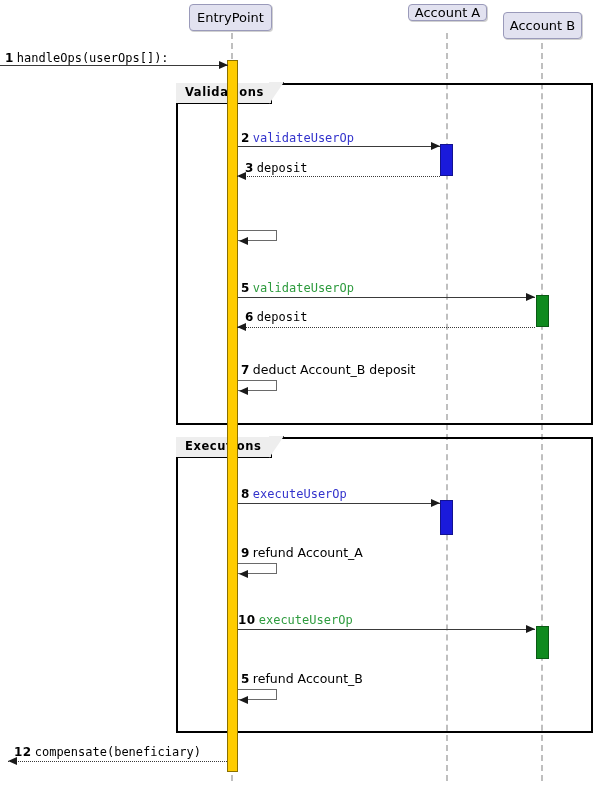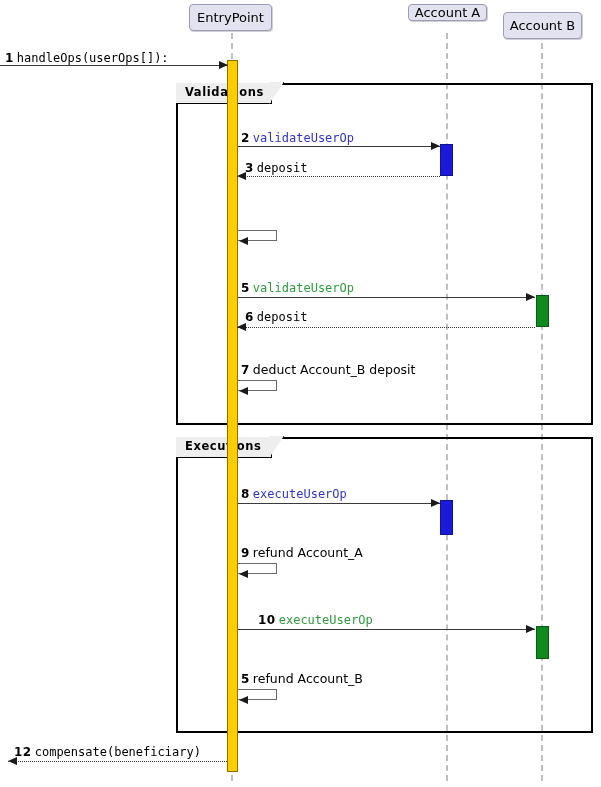--- a/index.html
+++ b/index.html
@@ -209,20 +209,20 @@
     <div class="arrowhead arrow-left" style="left: 239px; top: 386.5px; z-index: 7;"></div>
     <div class="msg-label" style="left: 241px; top: 364px; z-index: 9;"><span class="msg-num">7</span><span class="msg-text sans" style="color: rgb(0, 0, 0); margin-top: 24px;">deduct Account_B deposit</span></div>
     <div class="msg-line" style="left: 238px; top: 503px; width: 202px; z-index: 7;"></div>
     <div class="arrowhead arrow-right" style="left: 431px; top: 499px; z-index: 7;"></div>
     <div class="msg-label" style="left: 241px; top: 488px; z-index: 9;"><span class="msg-num">8</span><span class="msg-text mono" style="color: rgb(51, 51, 204);">executeUserOp</span></div>
     <div class="selfmsg" style="left: 238px; top: 563px; width: 39px; height: 11px; z-index: 7;"></div>
     <div class="arrowhead arrow-left" style="left: 239px; top: 569.5px; z-index: 7;"></div>
     <div class="msg-label" style="left: 241px; top: 547px; z-index: 9;"><span class="msg-num">9</span><span class="msg-text sans" style="color: rgb(0, 0, 0);">refund Account_A</span></div>
     <div class="msg-line" style="left: 238px; top: 629px; width: 297px; z-index: 7;"></div>
     <div class="arrowhead arrow-right" style="left: 526px; top: 625px; z-index: 7;"></div>
-    <div class="msg-label" style="left: 258px; top: 614px; z-index: 9;"><span class="msg-num">10</span><span class="msg-text mono" style="color: rgb(46, 155, 62);">executeUserOp</span></div>
+    <div class="msg-label" style="left: 238px; top: 614px; z-index: 9;"><span class="msg-num">10</span><span class="msg-text mono" style="color: rgb(46, 155, 62);">executeUserOp</span></div>
     <div class="selfmsg" style="left: 238px; top: 689px; width: 39px; height: 11px; z-index: 7;"></div>
     <div class="arrowhead arrow-left" style="left: 239px; top: 695.5px; z-index: 7;"></div>
     <div class="msg-label" style="left: 241px; top: 673px; z-index: 9;"><span class="msg-num">5</span><span class="msg-text sans" style="color: rgb(0, 0, 0);">refund Account_B</span></div>
     <div class="msg-line dotted" style="left: 8px; top: 761px; width: 219px; z-index: 7;"></div>
     <div class="arrowhead arrow-left" style="left: 8px; top: 757px; z-index: 7;"></div>
     <div class="msg-label" style="left: 14px; top: 746px; z-index: 9;"><span class="msg-num">12</span><span class="msg-text mono" style="color: rgb(0, 0, 0); text-align: right;">compensate(beneficiary)</span></div>
   </div>
 
 </body></html>

